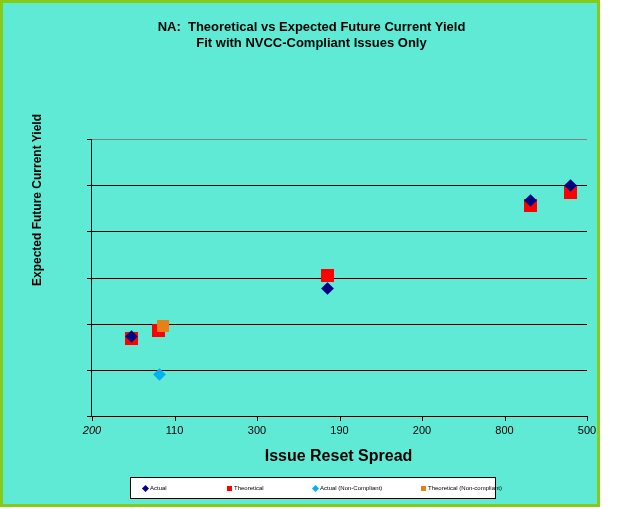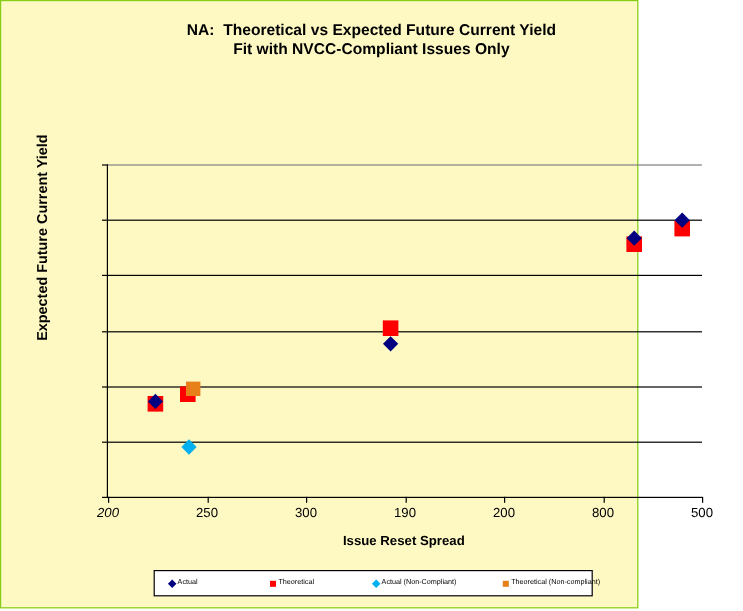--- a/index.html
+++ b/index.html
@@ -1,38 +1,38 @@
 <!DOCTYPE html>
 <html><head>
 <meta charset="utf-8">
 <style>
   html,body{margin:0;padding:0;background:#ffffff;}
   body{width:619px;height:509px;font-family:"Liberation Sans",sans-serif;overflow:hidden;}
 
   #chart-frame{
-    position:absolute;left:0;top:0;width:532px;height:507px;
-    border:1px solid #84cc16;background:#fef9c3;box-sizing:border-box;
+    position:absolute;left:0;top:0;width:600px;height:507px;
+    border:3px solid #84cc16;background:#5eead4;box-sizing:border-box;
   }
 
   
   #title-block{
     position:absolute;left:0;top:16px;width:617px;text-align:center;
     font-size:13px;font-weight:bold;color:#000;line-height:16px;
   }
   #title-block div{white-space:pre;}
 
   
   #y-axis-title{
     position:absolute;left:-86px;top:190px;width:240px;text-align:center;
     font-size:12px;font-weight:bold;color:#000;
     transform:rotate(-90deg);transform-origin:center center;
   }
   #x-axis-title{
     position:absolute;left:88px;top:444px;width:495px;text-align:center;
-    font-size:11px;font-weight:bold;color:#000;
+    font-size:16px;font-weight:bold;color:#000;
   }
 
   
   #plot{
     position:absolute;left:88px;top:136px;width:495px;height:277px;
     border-left:1px solid #000;border-bottom:1px solid #000;
     box-sizing:content-box;
   }
   .gridline{position:absolute;left:0;width:495px;height:0;
     border-top:1px solid #000;}
@@ -97,21 +97,21 @@
         <div class="ytick-mark" style="top: 184.667px;"></div>
         <div class="ytick-mark" style="top: 138.5px;"></div>
         <div class="ytick-mark" style="top: 92.3333px;"></div>
         <div class="ytick-mark" style="top: 46.1667px;"></div>
         <div class="ytick-mark" style="top: 0px;"></div>
       </div>
     <div id="xticks">
         <div class="xtick-mark" style="left: 0px; top: 277px;"></div>
         <div class="xtick-label" style="left: 0px; top: 285px; font-style: italic;">200</div>
         <div class="xtick-mark" style="left: 82.5px; top: 277px;"></div>
-        <div class="xtick-label" style="left: 82.5px; top: 285px;">250</div>
+        <div class="xtick-label" style="left: 82.5px; top: 285px;">110</div>
         <div class="xtick-mark" style="left: 165px; top: 277px;"></div>
         <div class="xtick-label" style="left: 165px; top: 285px;">300</div>
         <div class="xtick-mark" style="left: 247.5px; top: 277px;"></div>
         <div class="xtick-label" style="left: 247.5px; top: 285px;">190</div>
         <div class="xtick-mark" style="left: 330px; top: 277px;"></div>
         <div class="xtick-label" style="left: 330px; top: 285px;">200</div>
         <div class="xtick-mark" style="left: 412.5px; top: 277px;"></div>
         <div class="xtick-label" style="left: 412.5px; top: 285px;">800</div>
         <div class="xtick-mark" style="left: 495px; top: 277px;"></div>
         <div class="xtick-label" style="left: 495px; top: 285px;">500</div>

